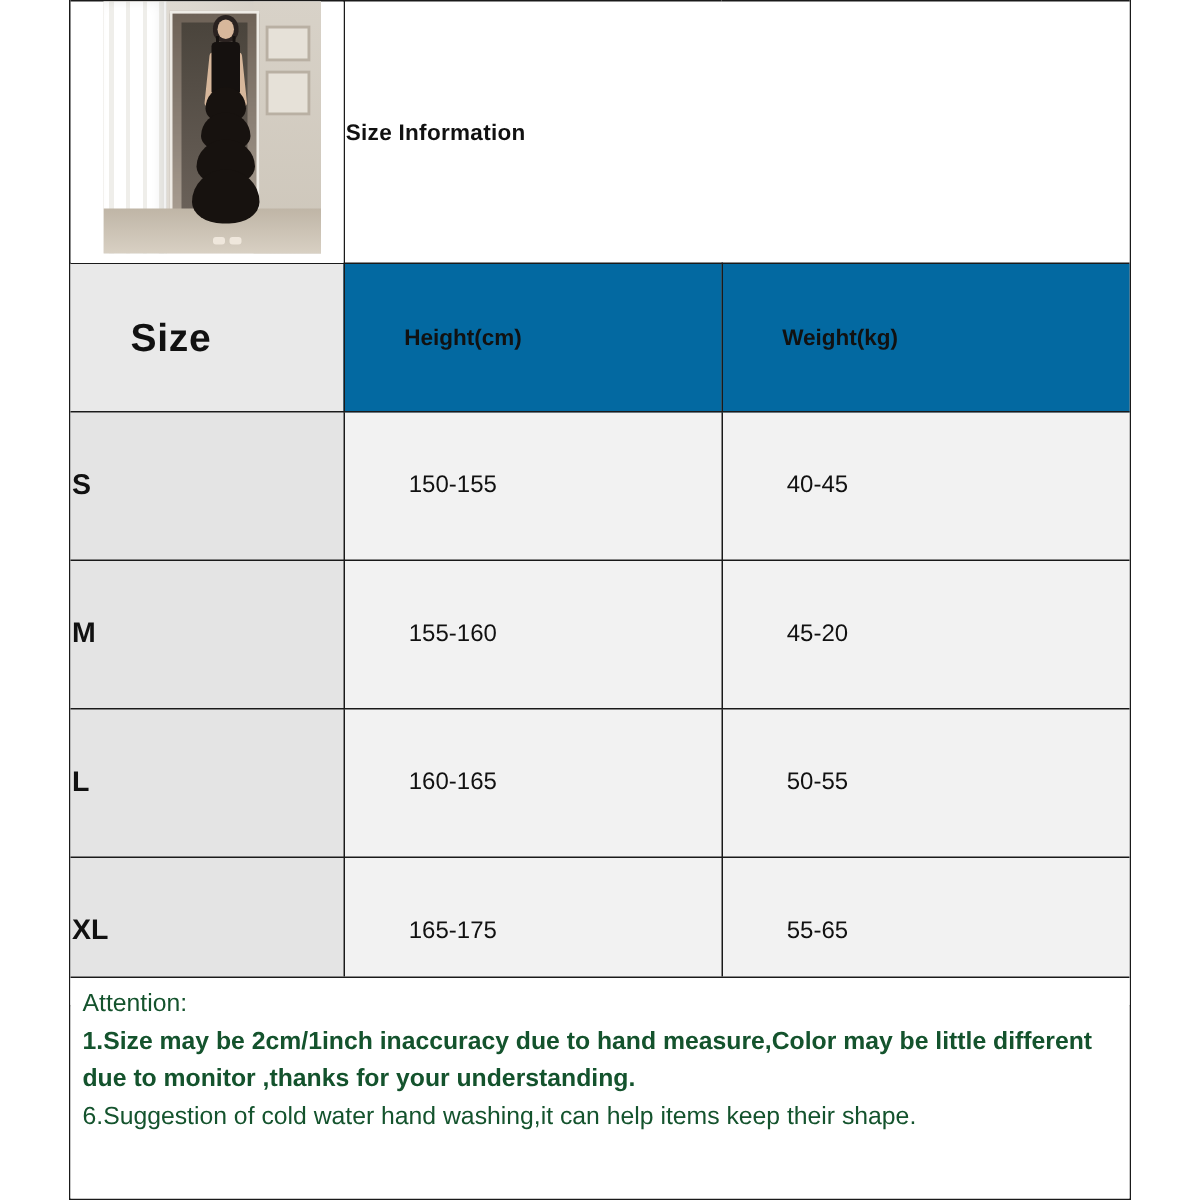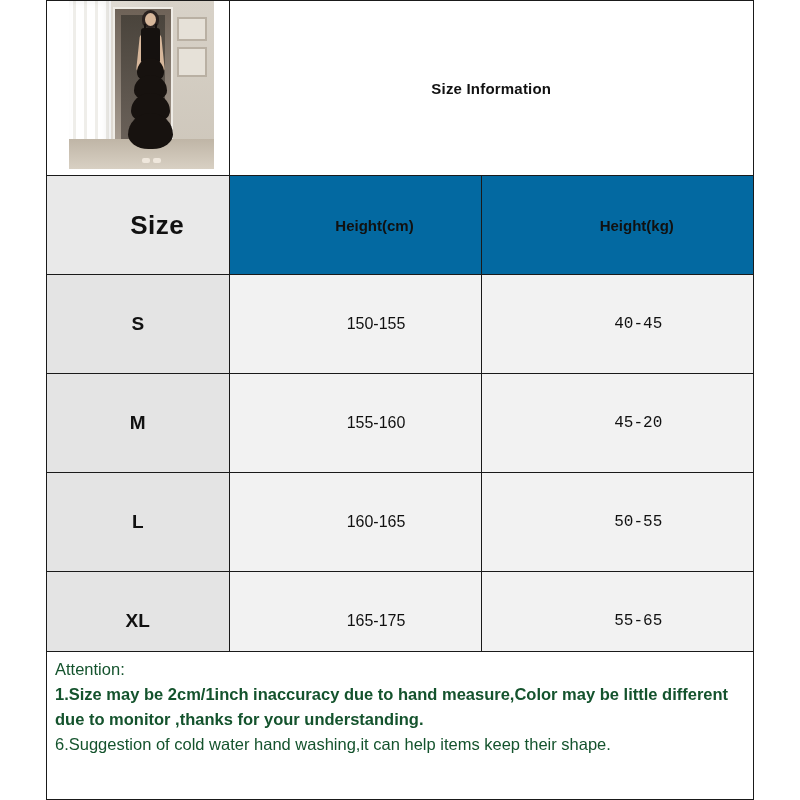--- a/index.html
+++ b/index.html
@@ -36,21 +36,21 @@
   }
 
   
   table.size-table {
     width: 100%;
     border-collapse: collapse;
     table-layout: fixed;
   }
   table.size-table td {
     border: 1px solid #1a1a1a;
-    text-align: center;
+    text-align: left;
     vertical-align: middle;
     font-size: 15px;
     color: #111;
   }
   
   col.c1 { width: 182px; }
   col.c2 { width: 252px; }
   col.c3 { width: 272px; }
 
   
@@ -93,21 +93,21 @@
     background: #e4e4e4;
     font-weight: bold;
     font-size: 19px;
     border-left: none !important;
   }
   .row-data .val-cell {
     background: #f2f2f2;
     font-size: 16px;
     padding-left: 43px;
   }
-  .row-data .val-cell:last-child { border-right: none !important; font-family: Liberation Mono, monospace; }
+  .row-data .val-cell:last-child { border-right: none !important; }
 
   
   .attention {
     position: absolute;
     left: 0px;
     top: 651px;
     width: 706px;
     height: 148px;
     box-sizing: border-box;
     border-top: 1px solid #1a1a1a;
@@ -288,21 +288,21 @@
                 <div class="ph-shoe-r"></div>
               </div>
             </div>
           </td>
           <td class="title-cell" colspan="2">Size Information</td>
         </tr>
 
         <tr class="row-head">
           <td class="size-head">Size</td>
           <td class="metric-head">Height(cm)</td>
-          <td class="metric-head">Height(kg)</td>
+          <td class="metric-head">Weight(kg)</td>
         </tr>
 
         <tr class="row-data">
           <td class="size-cell">S</td>
           <td class="val-cell">150-155</td>
           <td class="val-cell">40-45</td>
         </tr>
         <tr class="row-data">
           <td class="size-cell">M</td>
           <td class="val-cell">155-160</td>

